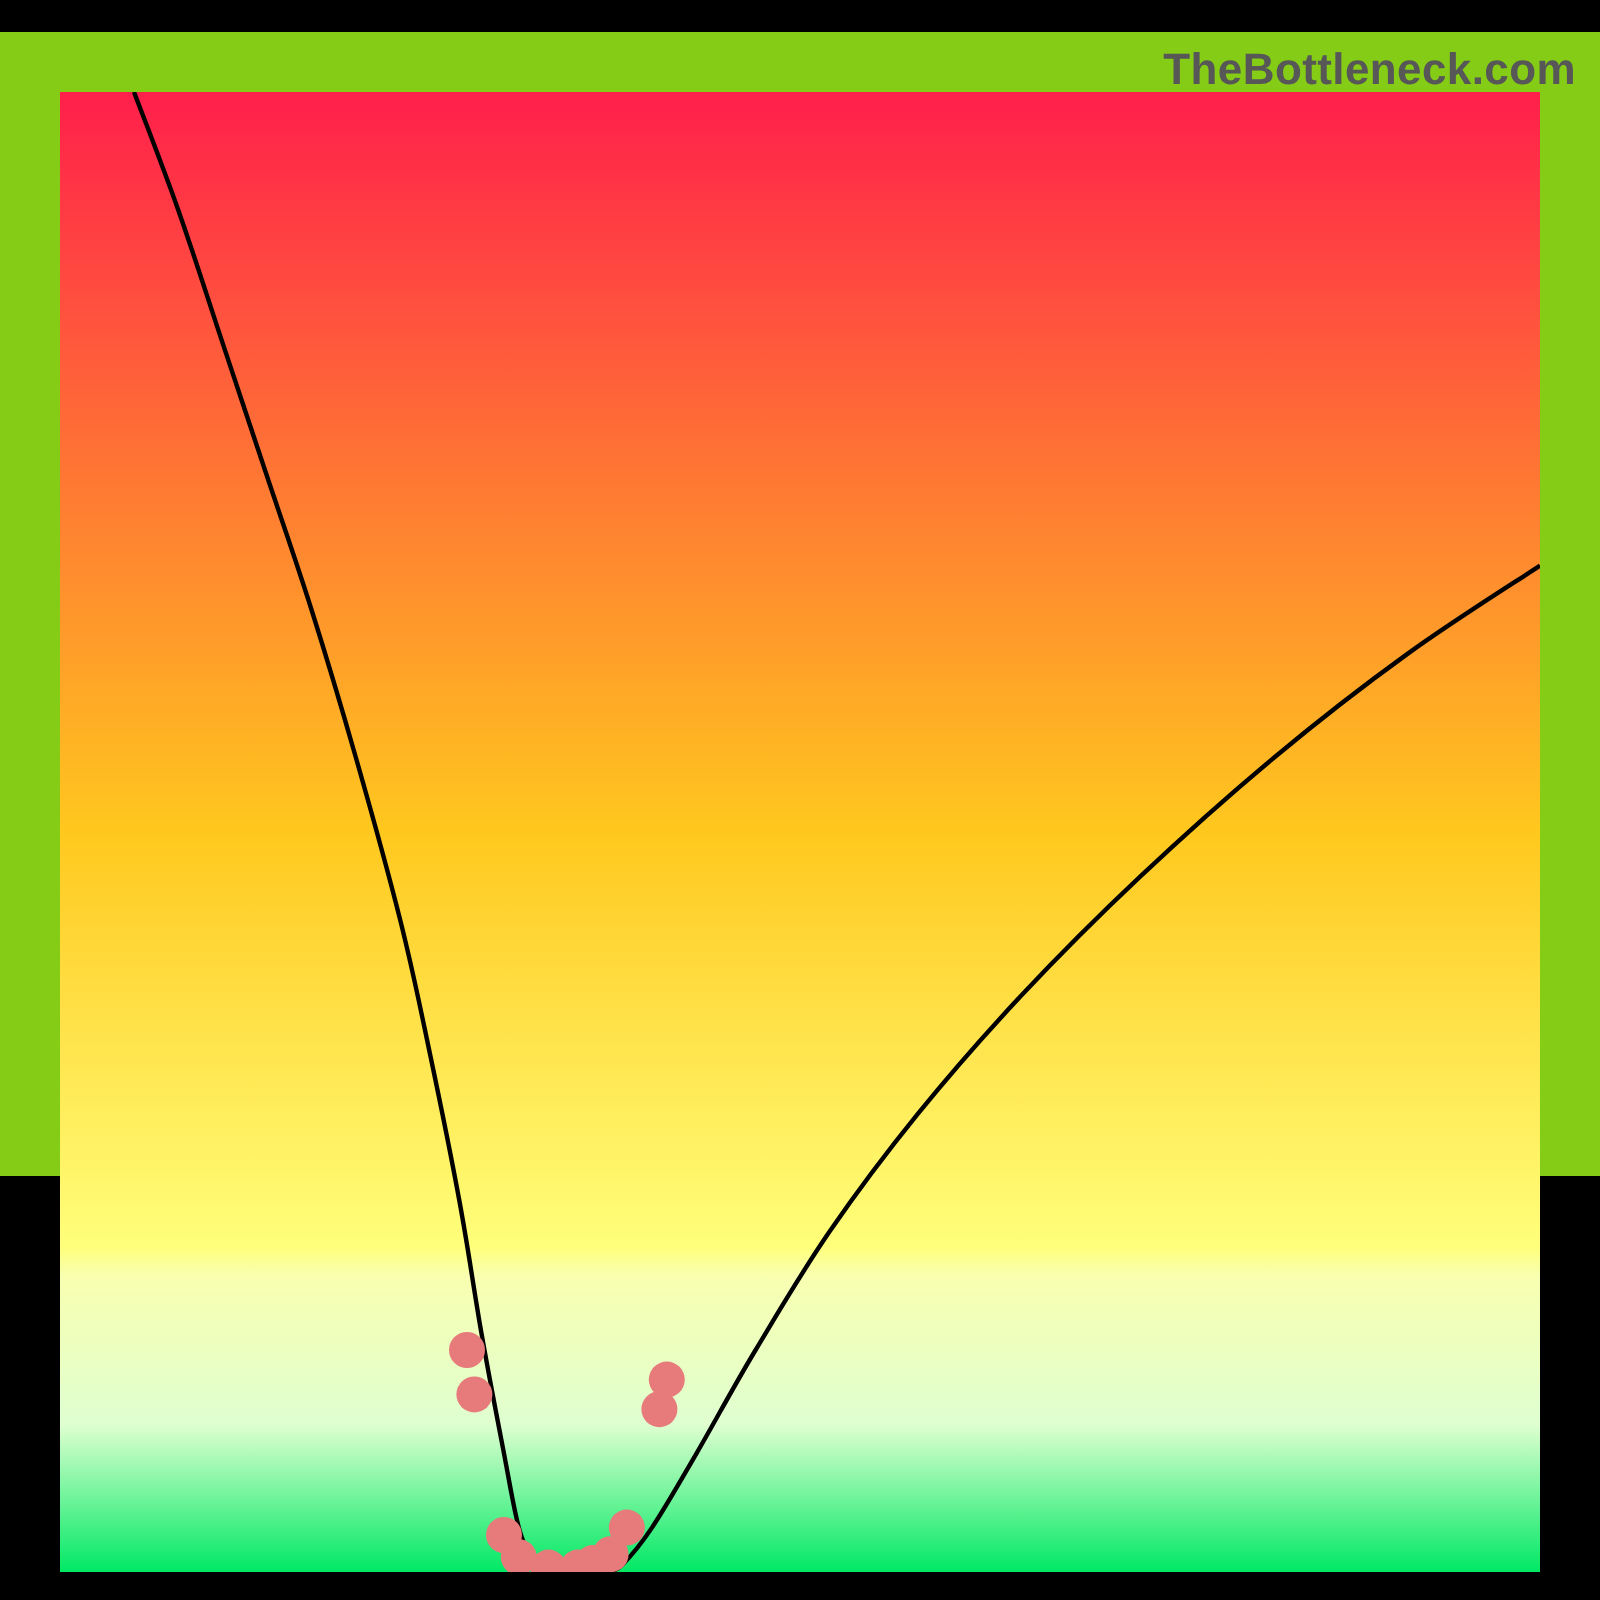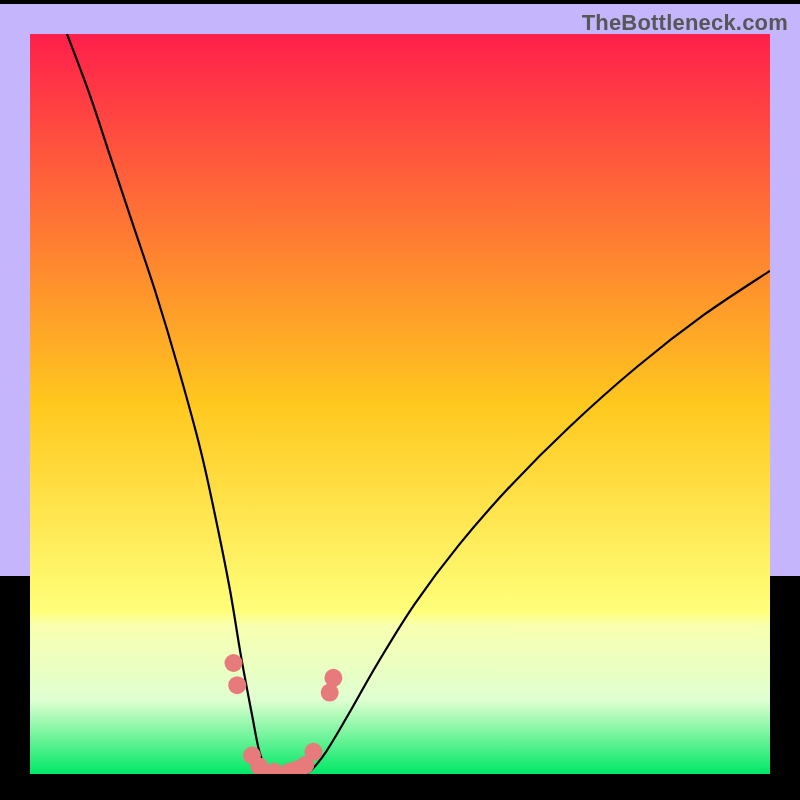--- a/index.html
+++ b/index.html
@@ -6,23 +6,23 @@
     margin: 0;
     padding: 0;
     width: 800px;
     height: 800px;
     overflow: hidden;
     background: #000;
     font-family: Arial, Helvetica, sans-serif;
   }
   .frame {
     position: absolute;
-    left: 0; top: 4px;
+    left: 0; top: 16px;
     width: 800px; height: 572px;
-    background: #c4b5fd;
+    background: #84cc16;
   }
   .plot {
     position: absolute;
     left: 30px;
     top: 30px;
     width: 740px;
     height: 740px;
     overflow: hidden;
   }
   .watermark {

